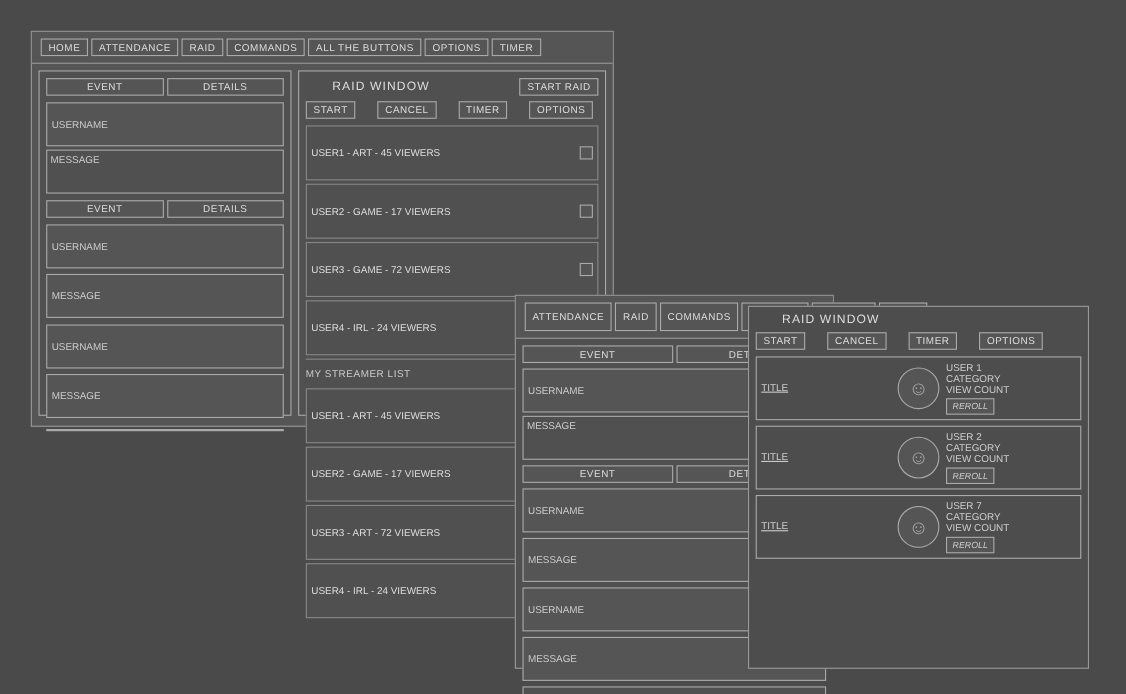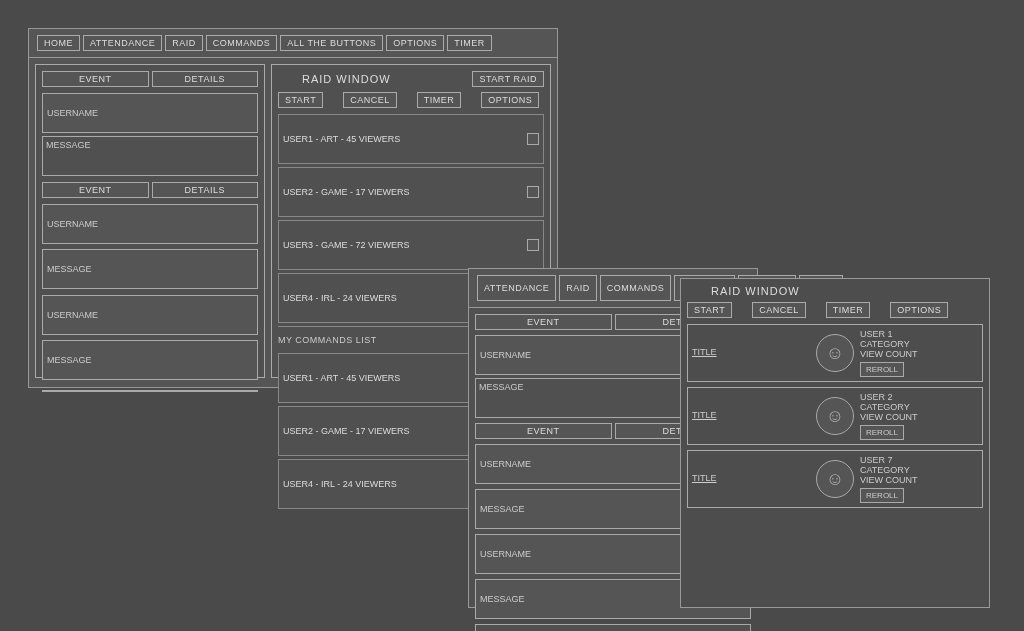--- a/index.html
+++ b/index.html
@@ -202,20 +202,21 @@
 
     .reroll-btn {
       font-size: 8px;
       padding: 2px 5px;
       background: #555;
       border: 1.5px solid #aaa;
       color: #ccc;
       cursor: pointer;
       margin-top: 3px;
       display: inline-block;
+      font-style: italic;
     }
 
     .divider-section {
       border-top: 1.5px solid #888;
       padding-top: 5px;
       margin-top: 3px;
     }
 
     .bottom-input-bar {
       border: 1.5px solid #aaa;
@@ -293,29 +294,33 @@
           <span class="checkbox-box"></span>
         </div>
         <div class="user-list-item">
           <span>USER4 - IRL - 24 VIEWERS</span>
           <span class="checkbox-box"></span>
         </div>
       </div>
 
       <div class="divider-section">
         <div style="display:flex;justify-content:space-between;align-items:center;margin-bottom:5px;">
-          <span class="section-label">MY COMMANDS LIST</span>
+          <span class="section-label">MY STREAMER LIST</span>
           <button class="wire-btn">RANDOM</button>
         </div>
         <div class="user-list-item">
           <span>USER1 - ART - 45 VIEWERS</span>
           <span class="checkbox-box"></span>
         </div>
         <div class="user-list-item">
           <span>USER2 - GAME - 17 VIEWERS</span>
+          <span class="checkbox-box"></span>
+        </div>
+        <div class="user-list-item">
+          <span>USER3 - ART - 72 VIEWERS</span>
           <span class="checkbox-box"></span>
         </div>
         <div class="user-list-item">
           <span>USER4 - IRL - 24 VIEWERS</span>
           <span class="checkbox-box"></span>
         </div>
       </div>
     </div>
   </div>
 </div>

